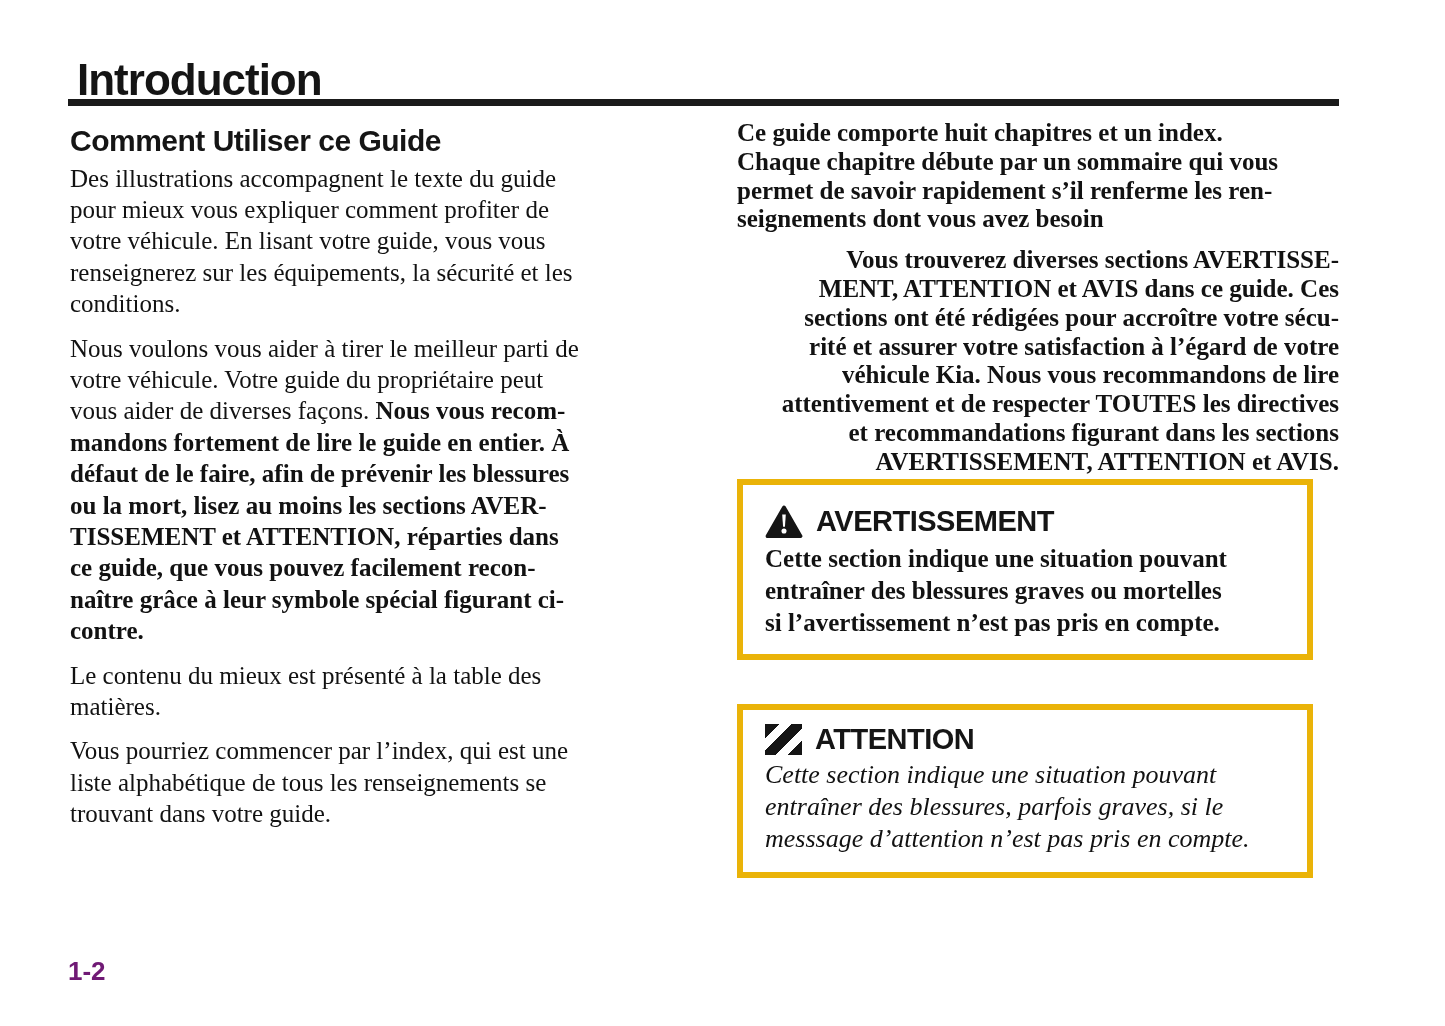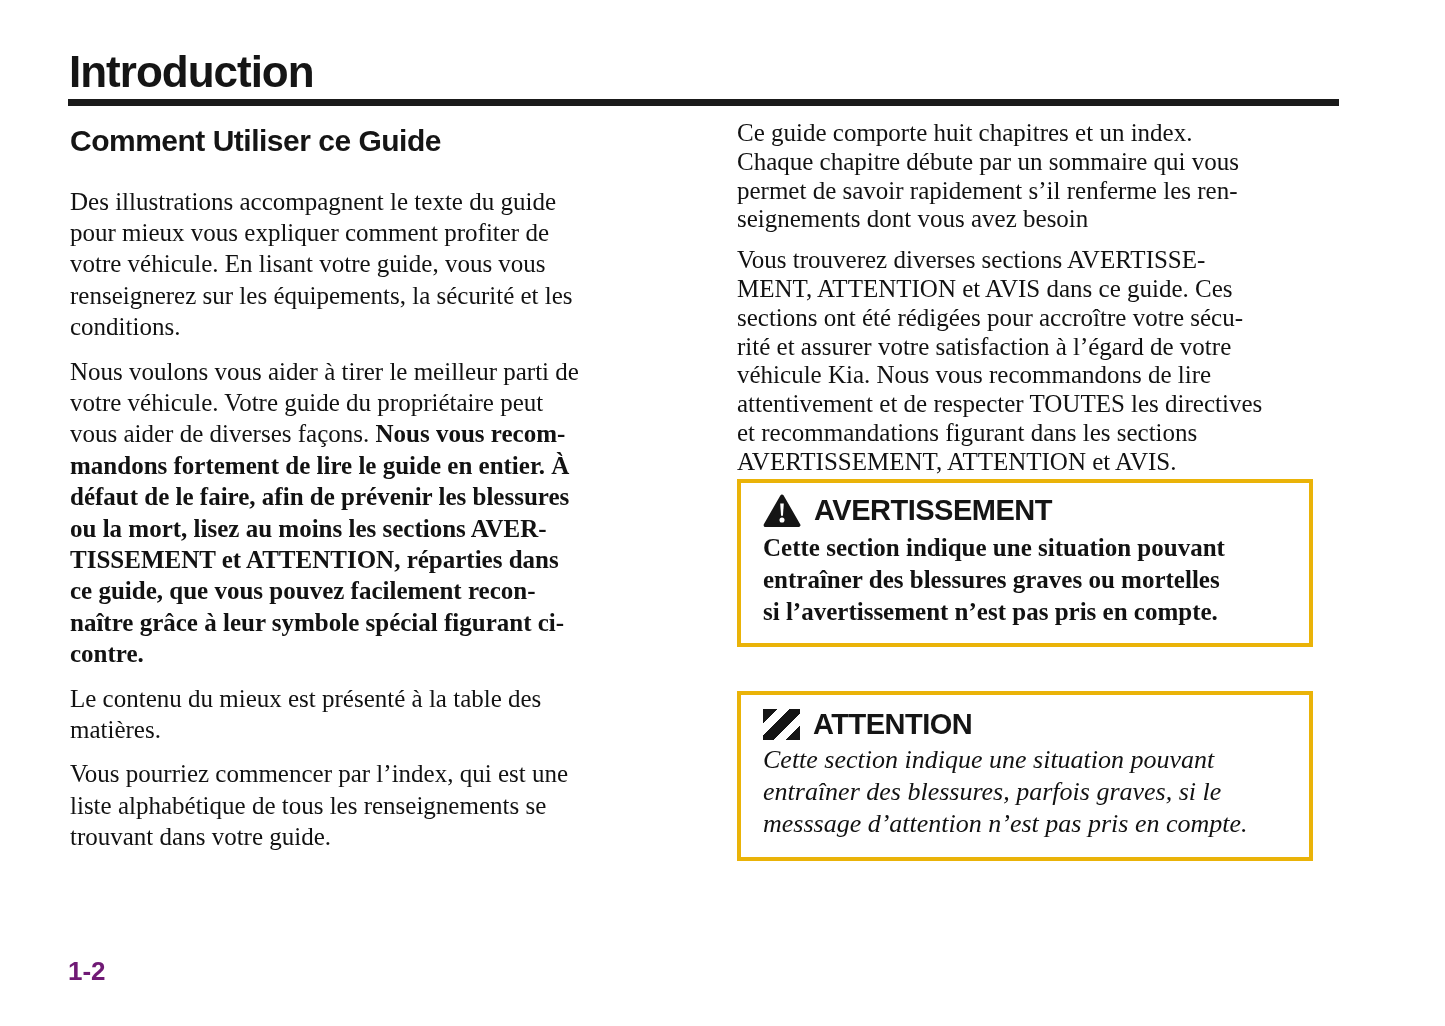--- a/index.html
+++ b/index.html
@@ -5,48 +5,48 @@
   html,body{margin:0;padding:0;background:#e8e8e8;}
   .page{
     position:relative;
     width:1445px;height:1026px;
     background:#ffffff;
     color:#121212;
     overflow:hidden;
     font-family:"Liberation Serif", serif;
   }
   .page-title{
-    position:absolute;left:69px;top:50px;margin:0;
+    position:absolute;left:69px;top:50px;margin:8px;
     font:700 44px/1 "Liberation Sans", sans-serif;
     letter-spacing:-1px;color:#151515;
   }
   .title-rule{
     position:absolute;left:68px;top:99px;
     width:1271px;height:7px;background:#1a1a1a;
   }
   .col{position:absolute;}
   .col-left{left:70px;top:124px;width:650px;}
   .col-right{left:737px;top:119px;width:602px;}
   .section-heading{
-    margin:0 0 27px 0;
+    margin:0 0 4px 0;
     font:700 30px/1.15 "Liberation Sans", sans-serif;
     letter-spacing:-0.5px;color:#151515;
   }
   .body{
     margin:0 0 13px 0;
     font:25px/31.4px "Liberation Serif", serif;
     white-space:pre;
   }
   .b{font-weight:700;}
-  .tight{line-height:28.8px;margin-bottom:12px;}
-  .tight:last-of-type{margin-bottom:0;}
+  .tight{line-height:28.8px;margin-bottom:12px;font-weight:bold;}
+  .tight:last-of-type{margin-bottom:0;text-align:right;}
   .alert-box{
-    border:4px solid #eab308;
+    border:6px solid #eab308;
     margin:2px 26px 0 0;
-    padding:11px 16px 15px 22px;
+    padding:20px 16px 15px 22px;
   }
   .alert-box.caution-box{margin-top:44px;padding-top:14px;padding-bottom:17px;}
   .alert-head{display:flex;align-items:center;margin-bottom:4px;}
   .alert-title{
     font:700 29px/1.1 "Liberation Sans", sans-serif;
     letter-spacing:-0.5px;padding-left:13px;color:#151515;
   }
   .alert-body{margin:0;white-space:pre;}
   .warn-body{font:700 25px/32px "Liberation Serif", serif;}
   .caution-body{font:italic 26px/32px "Liberation Serif", serif;}

